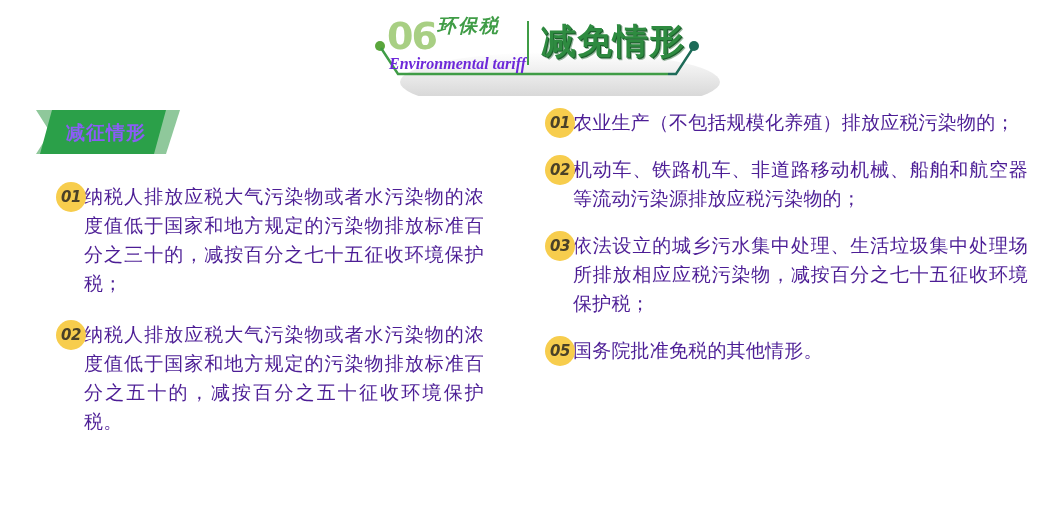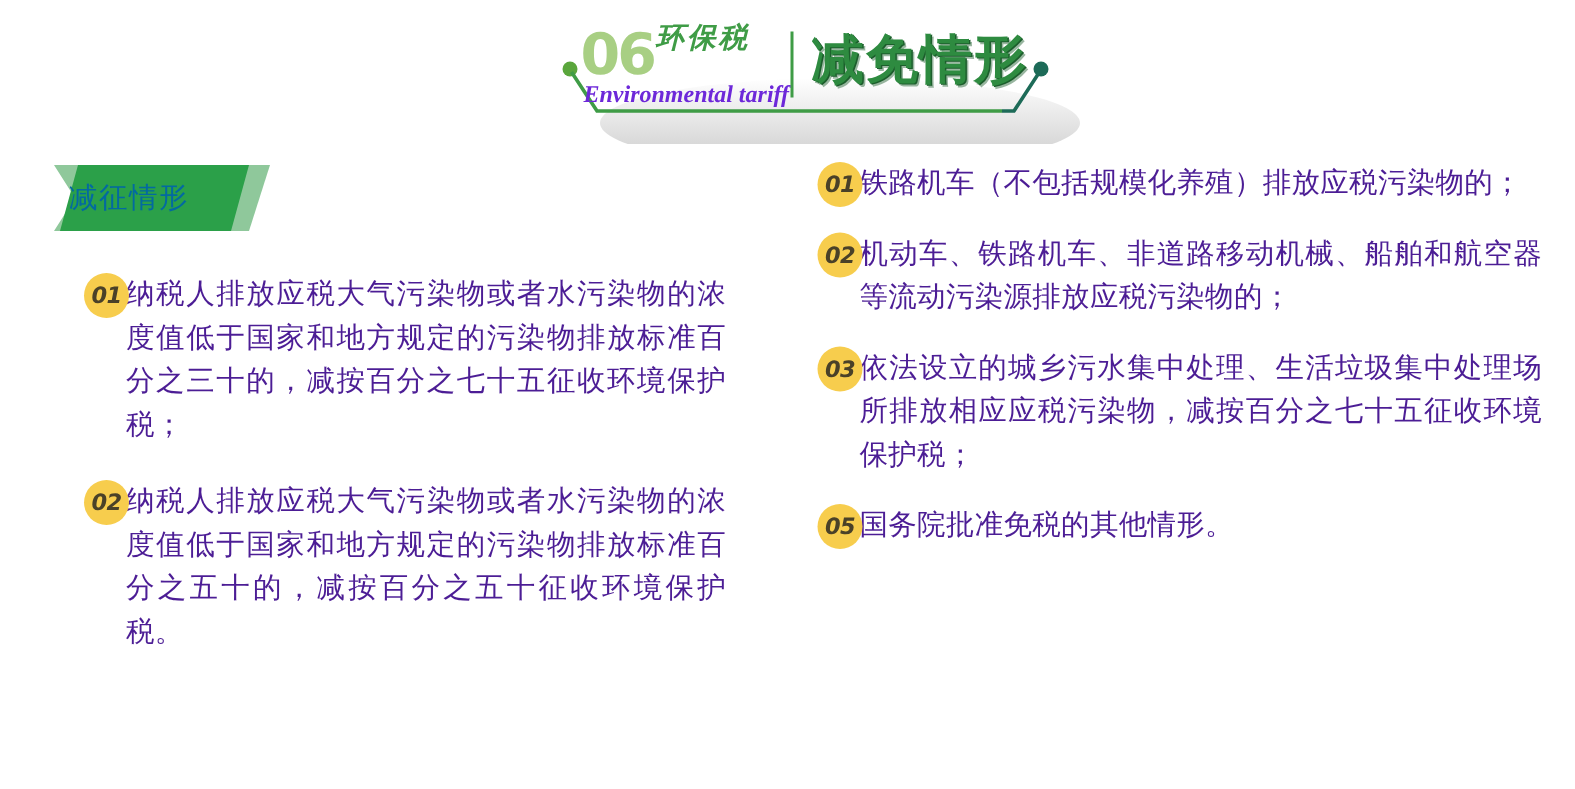--- a/index.html
+++ b/index.html
@@ -84,21 +84,21 @@
     left: 152px;
     top: 7px;
     width: 2px;
     height: 44px;
     background: #3f9c46;
   }
   .main-title {
     position: absolute;
     left: 166px;
     top: 2px;
-    font-family: Liberation Mono, monospace;
+    font-family: Liberation Serif, serif;
     font-size: 35px;
     font-weight: bold;
     color: #2e8b40;
     letter-spacing: 1px;
     line-height: 52px;
     white-space: nowrap;
     text-shadow: 1px 1px 0 #1c5e2c, 2px 2px 0 rgba(28,94,44,.45);
   }
 
   
@@ -112,28 +112,28 @@
   
   .ribbon {
     position: relative;
     width: 144px;
     height: 48px;
     margin-bottom: 26px;
   }
   .ribbon-svg { position: absolute; left: 0; top: 0; }
   .ribbon-label {
     position: absolute;
-    left: 10px;
+    left: 30px;
     top: 0;
     height: 48px;
     line-height: 48px;
     font-family: "DejaVu Sans", sans-serif;
     font-size: 19px;
-    font-weight: normal;
-    color: #0369a1;
+    font-weight: bold;
+    color: #8b5cf6;
     letter-spacing: 1px;
     white-space: nowrap;
   }
 
   
   .item {
     position: relative;
     padding-left: 48px;
     margin-bottom: 22px;
   }
@@ -239,21 +239,21 @@
     <span class="badge">02</span>
     <div class="item-text">纳税人排放应税大气污染物或者水污染物的浓度值低于国家和地方规定的污染物排放标准百分之五十的，减按百分之五十征收环境保护税。</div>
   </div>
 </div>
 
 <div class="col col-right">
 
 
   <div class="item">
     <span class="badge">01</span>
-    <div class="item-text">铁路机车（不包括规模化养殖）排放应税污染物的；</div>
+    <div class="item-text">农业生产（不包括规模化养殖）排放应税污染物的；</div>
   </div>
 
   <div class="item">
     <span class="badge">02</span>
     <div class="item-text">机动车、铁路机车、非道路移动机械、船舶和航空器等流动污染源排放应税污染物的；</div>
   </div>
 
   <div class="item">
     <span class="badge">03</span>
     <div class="item-text">依法设立的城乡污水集中处理、生活垃圾集中处理场所排放相应应税污染物，减按百分之七十五征收环境保护税；</div>

